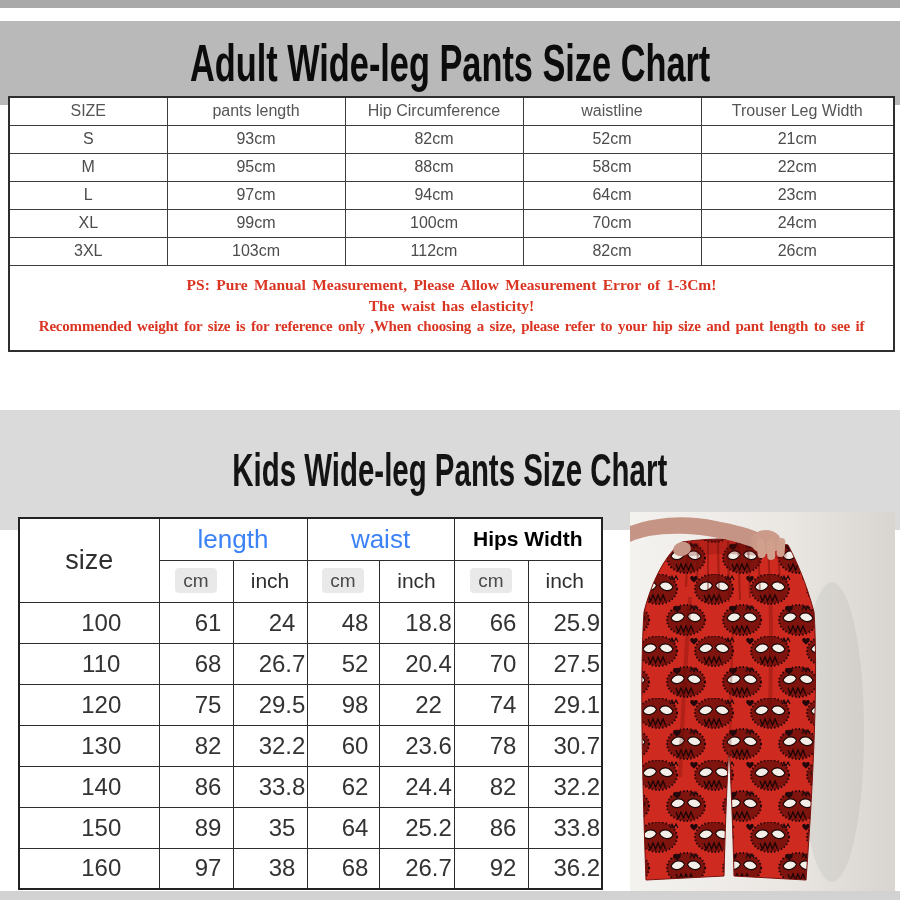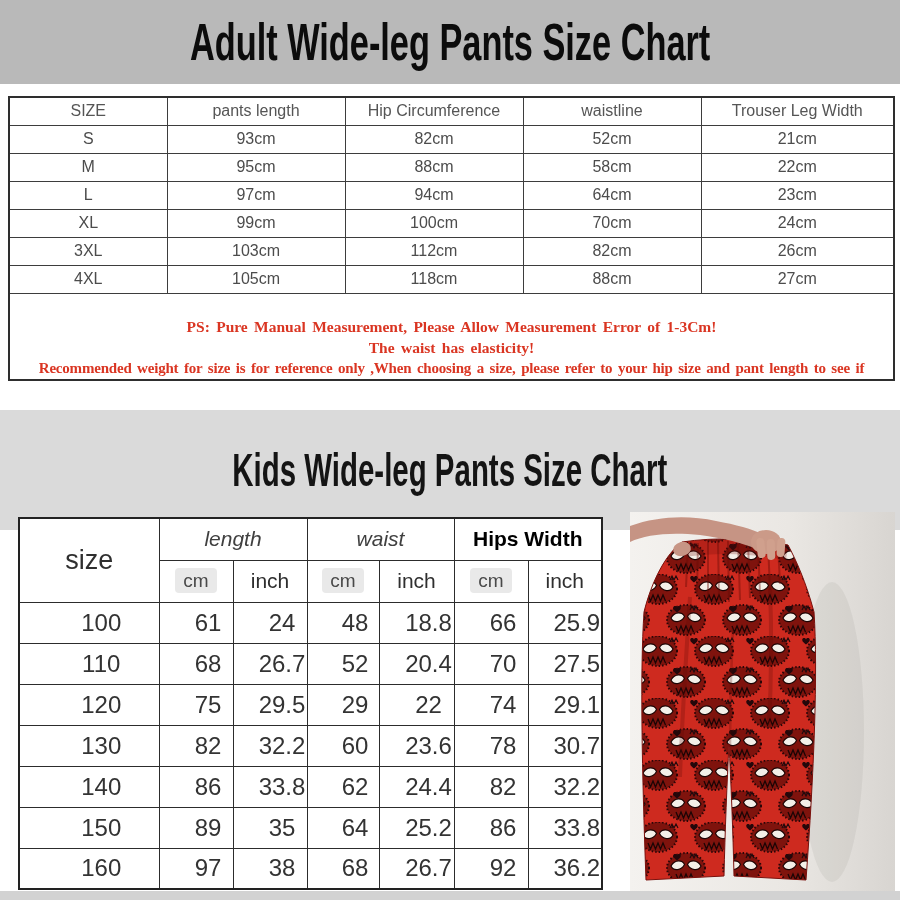--- a/index.html
+++ b/index.html
@@ -4,43 +4,43 @@
 <style>
   * { margin:0; padding:0; box-sizing:border-box; }
   html,body { background:#ffffff; }
   body { width:900px; height:900px; font-family:"Liberation Sans", sans-serif; }
   .page { position:relative; width:900px; height:900px; background:#fff; overflow:hidden; }
 
   .top-strip { position:absolute; left:0; top:0; width:900px; height:8px; background:#a9a9a9; }
   .bottom-strip { position:absolute; left:0; top:891px; width:900px; height:9px; background:#d2d2d2; }
 
   .banner { position:absolute; left:0; width:900px; display:flex; align-items:center; justify-content:center; }
-  .banner-adult { top:0; height:84px; background:#b9b9b9; }
+  .banner-adult { top:21px; height:84px; background:#b9b9b9; }
   .banner-kids  { top:410px; height:120px; background:#dadada; }
   .banner h1, .banner h2 { font-weight:700; color:#0c0c0c; white-space:nowrap; }
   .banner h1 { font-size:52px; transform:scaleX(0.66); transform-origin:center; }
   .banner h2 { font-size:46px; color:#141414; transform:scaleX(0.64); transform-origin:center; }
 
   table { border-collapse:collapse; table-layout:fixed; }
   th, td { text-align:center; vertical-align:middle; overflow:hidden; }
 
   
   .adult-table { position:absolute; left:8px; top:96px; width:885px; border:2px solid #2e2e2e; background:#fff; }
   .adult-table th, .adult-table td { border:1px solid #3d3d3d; }
   .adult-table thead th { height:28px; font-size:16px; font-weight:400; color:#555; }
   .adult-table tbody td { height:28px; font-size:16px; font-weight:400; color:#4c4c4c; }
-  .notes-cell { height:86px; vertical-align:top; padding-top:22px; }
+  .notes-cell { height:86px; vertical-align:top; padding-top:8px; }
   .note-line { font-family:"Liberation Serif", serif; font-weight:700; color:#da3522;
                font-size:15.5px; line-height:21px; text-align:center; white-space:nowrap; word-spacing:2.5px; }
   .note-line-3 { font-size:15px; word-spacing:2px; letter-spacing:-0.2px; }
 
   
   .kids-table { position:absolute; left:18px; top:517px; width:583px; border:2px solid #222; background:#fff; }
   .kids-table th, .kids-table td { border:1px solid #2c2c2c; }
-  .kh-group { height:42px; font-size:21px; font-weight:400; color:#404040;font-style:italic; }
+  .kh-group { height:42px; font-size:26px; font-weight:400; color:#3b82f6; }
   .kh-size  { font-size:27px; font-weight:400; color:#2f2f2f; }
   .kh-hips  { font-size:21px; font-weight:700; color:#000; }
   .kh2 th   { height:42px; font-weight:400; }
   .unit-cm span { font-size:19px; color:#4a4a4a; background:#e9e9e9; padding:2px 8px; border-radius:4px; }
   .unit-inch { font-size:21px; color:#2f2f2f; }
   .kids-table tbody td { height:41px; font-size:24px; color:#333;padding-left:24px; }
 
   
   .photo { position:absolute; left:630px; top:512px; width:265px; height:381px; }
   .photo svg { display:block; }
@@ -102,27 +102,20 @@
           <td>70cm</td>
           <td>24cm</td>
         </tr>
         <tr>
           <td>3XL</td>
           <td>103cm</td>
           <td>112cm</td>
           <td>82cm</td>
           <td>26cm</td>
         </tr>
-        <tr>
-          <td>4XL</td>
-          <td>105cm</td>
-          <td>118cm</td>
-          <td>88cm</td>
-          <td>27cm</td>
-        </tr>
       </tbody>
     <tfoot>
       <tr>
         <td colspan="5" class="notes-cell">
           <div class="note-line">PS: Pure Manual Measurement, Please Allow Measurement Error of 1-3Cm!</div>
           <div class="note-line">The waist has elasticity!</div>
           <div class="note-line note-line-3">Recommended weight for size is for reference only ,When choosing a size, please refer to your hip size and pant length to see if</div>
         </td>
       </tr>
     </tfoot>
@@ -174,21 +167,21 @@
           <td>26.7</td>
           <td>52</td>
           <td>20.4</td>
           <td>70</td>
           <td>27.5</td>
         </tr>
         <tr>
           <td>120</td>
           <td>75</td>
           <td>29.5</td>
-          <td>29</td>
+          <td>98</td>
           <td>22</td>
           <td>74</td>
           <td>29.1</td>
         </tr>
         <tr>
           <td>130</td>
           <td>82</td>
           <td>32.2</td>
           <td>60</td>
           <td>23.6</td>

